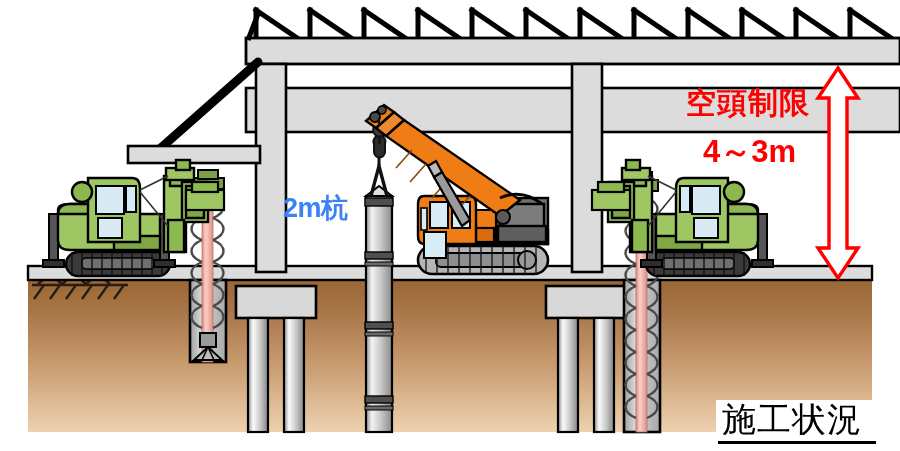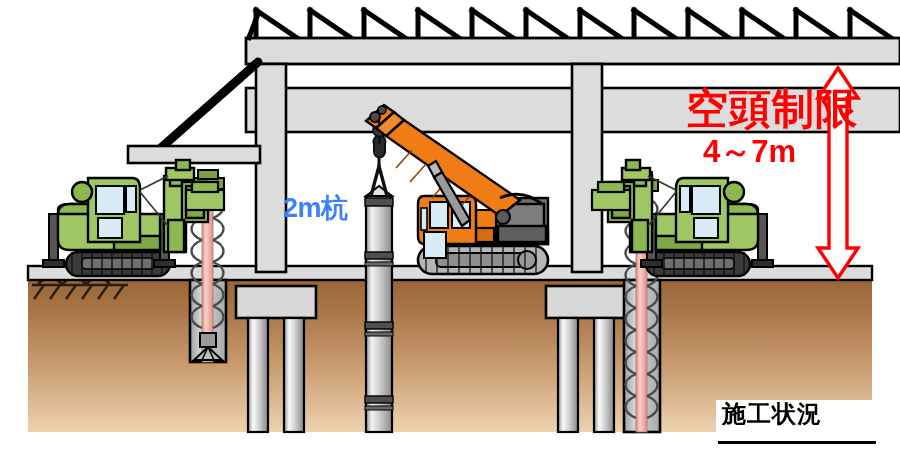--- a/index.html
+++ b/index.html
@@ -1,24 +1,24 @@
 <!DOCTYPE html>
 <html><head>
 <meta charset="utf-8">
 <style>
   html,body{margin:0;padding:0;background:#fff;}
   body{font-family:"Liberation Sans","DejaVu Sans",sans-serif;}
   #stage{position:relative;width:900px;height:451px;overflow:hidden;background:#ffffff;}
   #art{position:absolute;left:0;top:0;width:900px;height:451px;}
   .txt{position:absolute;white-space:nowrap;line-height:1;}
   #lbl-pile{left:283px;top:195px;font-size:27px;font-weight:bold;color:#3b82f6;letter-spacing:-0.5px;}
-  #lbl-clear{left:686px;top:88px;font-size:42px;font-weight:bold;color:#ff0000;letter-spacing:1px;}
+  #lbl-clear{left:686px;top:88px;font-size:30px;font-weight:bold;color:#ff0000;letter-spacing:1px;}
   #lbl-clear-val{left:703px;top:136px;font-size:31px;font-weight:bold;color:#ff0000;letter-spacing:0px;}
   #caption-box{position:absolute;left:716px;top:400px;width:164px;height:44px;background:#ffffff;}
-  #caption-txt{left:722px;top:402px;font-size:24px;font-weight:bold;color:#000;letter-spacing:1px;}
+  #caption-txt{left:722px;top:402px;font-size:34px;font-weight:normal;color:#000;letter-spacing:1px;}
   #caption-rule{position:absolute;left:718px;top:441px;width:158px;height:3px;background:#000;}
 </style>
 </head>
 <body>
 
 <div id="stage">
 
   <svg id="art" viewBox="0 0 900 451">
     <defs>
       <linearGradient id="soilGrad" x1="0" y1="0" x2="0" y2="1">
@@ -419,19 +419,19 @@
     <g>
       <path d="M838,68
                L858,98 L847,98 L847,248 L858,248 L838,278
                L818,248 L829,248 L829,98 L818,98 Z" fill="#ffffff" stroke="#ff0000" stroke-width="3.4" stroke-linejoin="miter"></path>
     </g>
 
   </svg>
 
   <div class="txt" id="lbl-pile">2m杭</div>
   <div class="txt" id="lbl-clear">空頭制限</div>
-  <div class="txt" id="lbl-clear-val">4～7m</div>
+  <div class="txt" id="lbl-clear-val">4～3m</div>
 
   <div id="caption-box"></div>
   <div class="txt" id="caption-txt">施工状況</div>
   <div id="caption-rule"></div>
 
 </div>
 
 </body></html>

